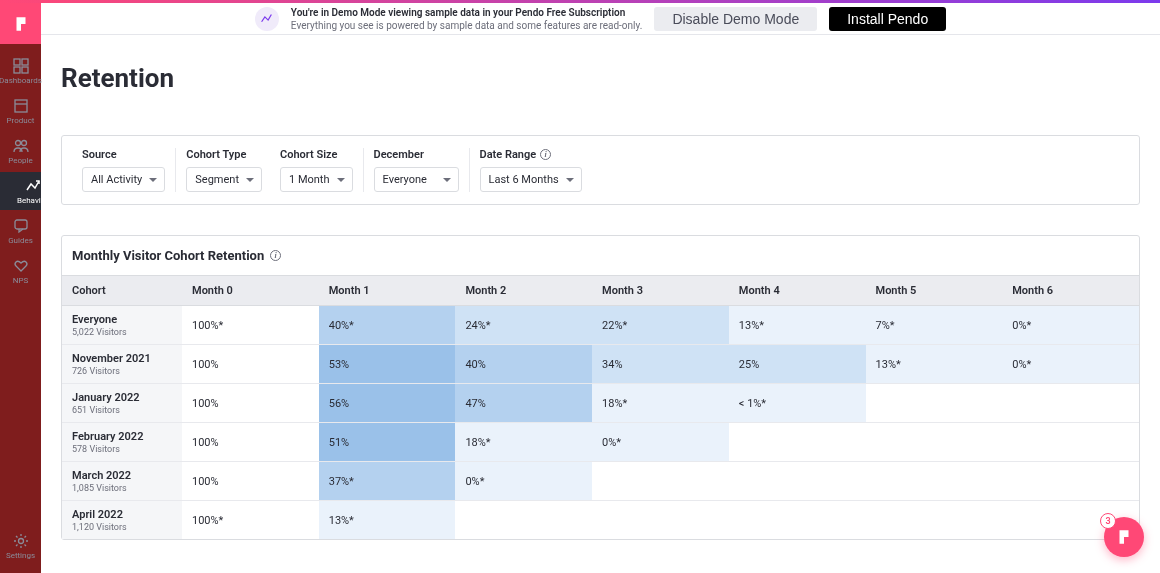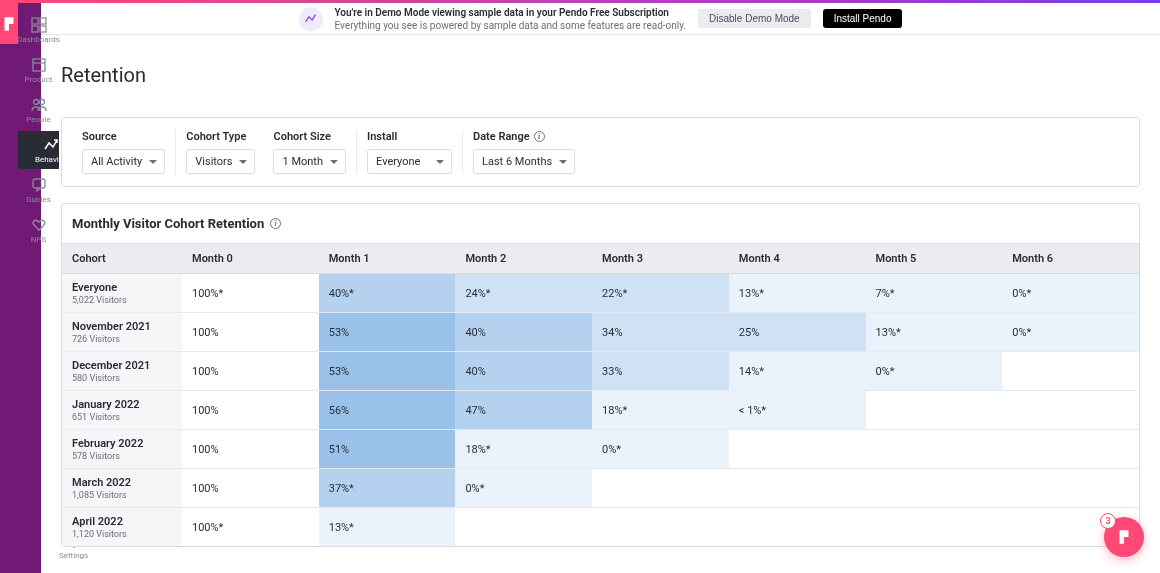--- a/index.html
+++ b/index.html
@@ -1,38 +1,38 @@
 <!DOCTYPE html>
 <html><head>
 <meta charset="utf-8">
 <style>
 * { box-sizing: border-box; margin: 0; padding: 0; }
 body { font-family: -apple-system, BlinkMacSystemFont, "Segoe UI", Roboto, sans-serif; font-size: 12px; color: #2a2c35; background: #fff; width: 1160px; height: 573px; overflow: hidden; position: relative; }
 .topbar { position: absolute; top: 0; left: 0; right: 0; height: 3px; background: linear-gradient(90deg, #ff4876 0%, #7c3aed 100%); z-index: 100; }
-.sidebar { position: absolute; top: 3px; left: 0; width: 41px; height: calc(100% - 3px); background: #701a75; display: flex; flex-direction: row; align-items: flex-start; }
+.sidebar { position: absolute; top: 3px; left: 0; width: 41px; height: calc(100% - 3px); background: #7f1d1d; display: flex; flex-direction: column; align-items: center; }
 .logo-box { width: 41px; height: 41px; background: #ff4876; display: flex; align-items: center; justify-content: center; }
 .logo-box svg { width: 18px; height: 18px; }
 .nav-items { display: flex; flex-direction: column; align-items: center; width: 100%; padding-top: 8px; gap: 2px; }
 .nav-item { width: 41px; height: 38px; display: flex; flex-direction: column; align-items: center; justify-content: center; cursor: pointer; color: #8a8c99; gap: 2px; }
 .nav-item.active { background: #2a2c35; color: #fff; padding-left: 24px; }
 .nav-item .icon { width: 16px; height: 16px; display: flex; align-items: center; justify-content: center; }
 .nav-item .label { font-size: 8px; }
 .nav-bottom { margin-top: auto; margin-bottom: 8px; }
 .main { position: absolute; top: 3px; left: 41px; right: 0; bottom: 0; overflow: auto; }
 .demo-banner { height: 32px; border-bottom: 1px solid #e5e6eb; display: flex; align-items: center; justify-content: center; gap: 12px; padding: 0 20px; }
 .demo-icon { width: 24px; height: 24px; border-radius: 50%; background: #f0ebfa; display: flex; align-items: center; justify-content: center; color: #7c3aed; font-size: 13px; }
 .demo-text { font-size: 10px; line-height: 1.3; }
 .demo-text .title { font-weight: 600; }
 .demo-text .sub { color: #6c6e7a; }
-.btn { padding: 4px 11px; border-radius: 3px; font-size: 10px; cursor: pointer; border: none; }
+.btn { padding: 4px 18px; border-radius: 3px; font-size: 14px; cursor: pointer; border: none; }
 .btn-grey { background: #ebecf0; color: #4a4c5a; }
 .btn-purple { background: #000000; color: #fff; }
 .content { padding: 28px 20px 20px 20px; }
-h1 { font-size: 20px; font-weight: 400; margin-bottom: 30px; }
-.panel { border: 1px solid #dadce0; border-radius: 3px; margin-bottom: 16px; }
+h1 { font-size: 26px; font-weight: 700; margin-bottom: 42px; }
+.panel { border: 1px solid #dadce0; border-radius: 3px; margin-bottom: 30px; }
 .filters { display: flex; padding: 12px 10px; gap: 0; }
 .filter-group { padding: 0 10px; border-right: 1px solid #e8e9ed; }
 .filter-group:last-child { border-right: none; }
 .filter-label { font-size: 11px; font-weight: 600; margin-bottom: 6px; display: flex; align-items: center; gap: 4px; }
 .filter-row { display: flex; gap: 8px; }
 .select { border: 1px solid #dadce0; border-radius: 3px; padding: 5px 22px 5px 8px; font-size: 11px; background: #fff; position: relative; cursor: pointer; min-width: 60px; display: flex; align-items: center; }
 .select::after { content: ""; position: absolute; right: 7px; top: 50%; width: 0; height: 0; border-left: 4px solid transparent; border-right: 4px solid transparent; border-top: 4px solid #6c6e7a; transform: translateY(-50%); }
 .info-icon { width: 11px; height: 11px; border: 1px solid #6c6e7a; border-radius: 50%; display: inline-flex; align-items: center; justify-content: center; font-size: 8px; color: #6c6e7a; }
 .info-icon::before { content: "i"; font-style: italic; font-family: serif; }
 .table-header { padding: 12px 10px; border-bottom: 1px solid #dadce0; display: flex; align-items: center; gap: 6px; font-size: 13px; font-weight: 700; }
@@ -160,33 +160,33 @@
             <div class="select" style="min-width:70px">
                 <span>All Activity</span>
               </div>
           </div>
         </div>
         <div class="filter-group">
           <div class="filter-row" style="gap:18px">
             <div>
               <div class="filter-label">Cohort Type</div>
               <div class="select">
-                  <span>Visitors</span>
+                  <span>Segment</span>
                 </div>
             </div>
             <div>
               <div class="filter-label">Cohort Size</div>
               <div class="select">
                   <span>1 Month</span>
                 </div>
             </div>
           </div>
         </div>
         <div class="filter-group">
-          <div class="filter-label">Install</div>
+          <div class="filter-label">December</div>
           <div class="select" style="min-width:85px">
               <span>Everyone</span>
             </div>
         </div>
         <div class="filter-group">
           <div class="filter-label">
               <span>Date Range</span>
               <span class="info-icon"></span>
             </div>
           <div class="select" style="min-width:80px">
@@ -236,33 +236,20 @@
               <td class="c0">100%</td>
               <td class="c4">53%</td>
               <td class="c3">40%</td>
               <td class="c2">34%</td>
               <td class="c2">25%</td>
               <td class="c1">13%*</td>
               <td class="c1">0%*</td>
             </tr>
             <tr>
               <td>
-                <div class="cohort-name">December 2021</div>
-                <div class="cohort-sub">580 Visitors</div>
-              </td>
-              <td class="c0">100%</td>
-              <td class="c4">53%</td>
-              <td class="c3">40%</td>
-              <td class="c2">33%</td>
-              <td class="c1">14%*</td>
-              <td class="c1">0%*</td>
-              <td class="c0"></td>
-            </tr>
-            <tr>
-              <td>
                 <div class="cohort-name">January 2022</div>
                 <div class="cohort-sub">651 Visitors</div>
               </td>
               <td class="c0">100%</td>
               <td class="c4">56%</td>
               <td class="c3">47%</td>
               <td class="c1">18%*</td>
               <td class="c1">&lt; 1%*</td>
               <td class="c0"></td>
               <td class="c0"></td>

